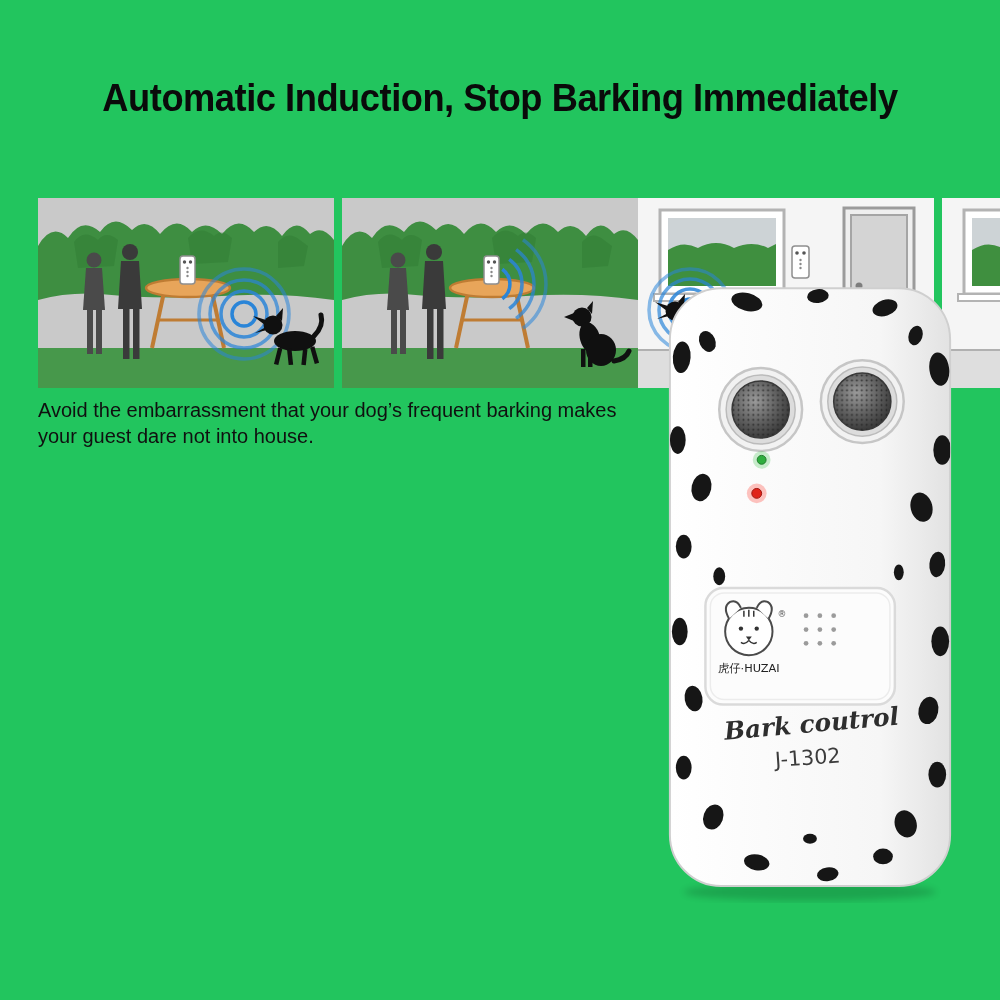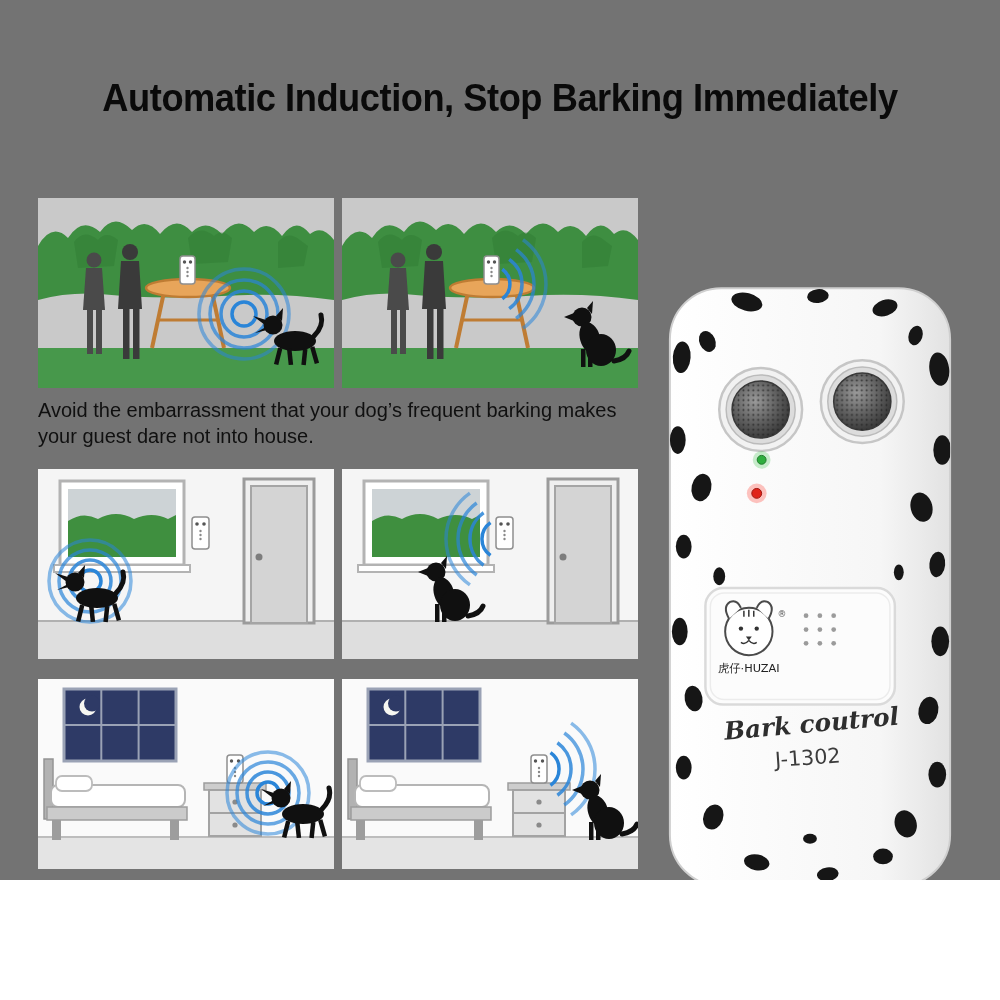--- a/index.html
+++ b/index.html
@@ -1,22 +1,22 @@
 <!DOCTYPE html>
 <html><head>
 <meta charset="utf-8">
 <style>
   html,body{margin:0;padding:0;background:#ffffff;}
-  .page{position:relative;width:1000px;height:880px;background:#737373;overflow:hidden;
+  .page{position:relative;width:1000px;height:1000px;background:#22c55e;overflow:hidden;
         font-family:"Liberation Sans","DejaVu Sans",sans-serif;color:#101010;}
   .title{position:absolute;top:76px;left:0;width:100%;text-align:center;margin:0;
          font-size:39px;font-weight:bold;letter-spacing:-0.5px;color:#0a0a0a;
          transform:scaleX(0.93);}
   .content{position:absolute;top:198px;left:38px;display:flex;align-items:flex-start;}
-  .scenes{width:604px;display:flex;flex-direction:column;}
+  .scenes{width:604px;display:flex;flex-direction:row;}
   .scene-row{margin-bottom:20px;}
   .panels{display:flex;gap:8px;}
   svg.scene{width:296px;height:190px;display:block;}
   .caption{font-size:20px;line-height:1.3;margin:9px 0 0 0;width:580px;color:#101010;}
   .product-col{margin-left:20px;padding-top:86px;}
   svg.device{width:296px;height:622px;display:block;}
 </style>
 </head>
 <body>
 

